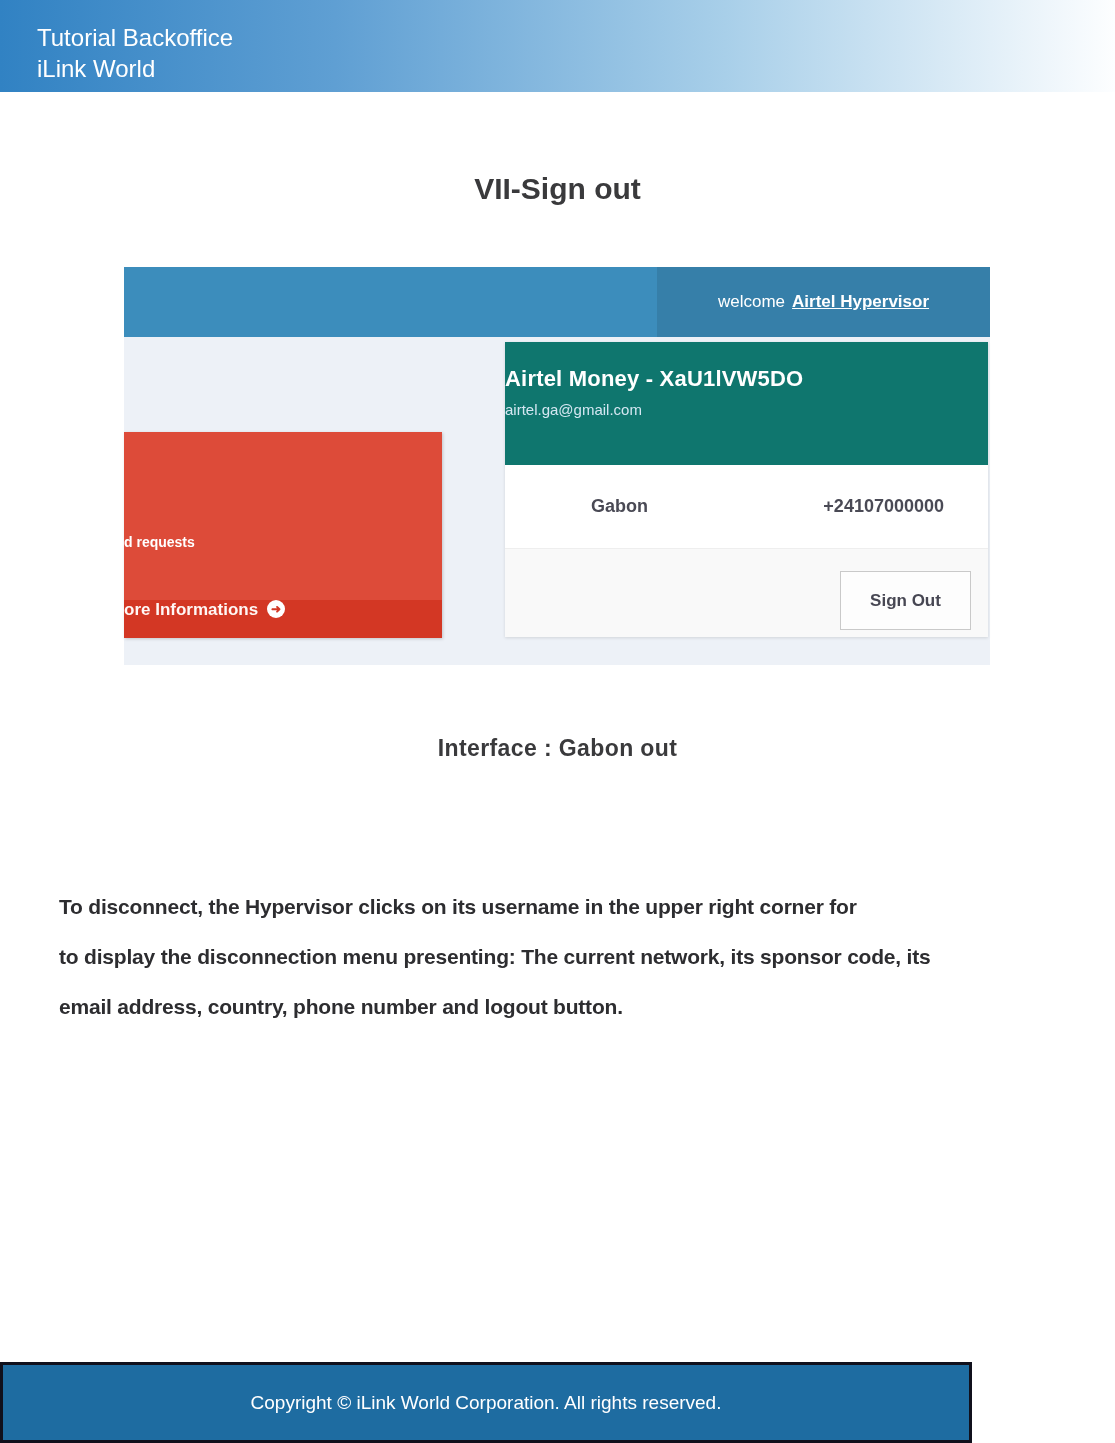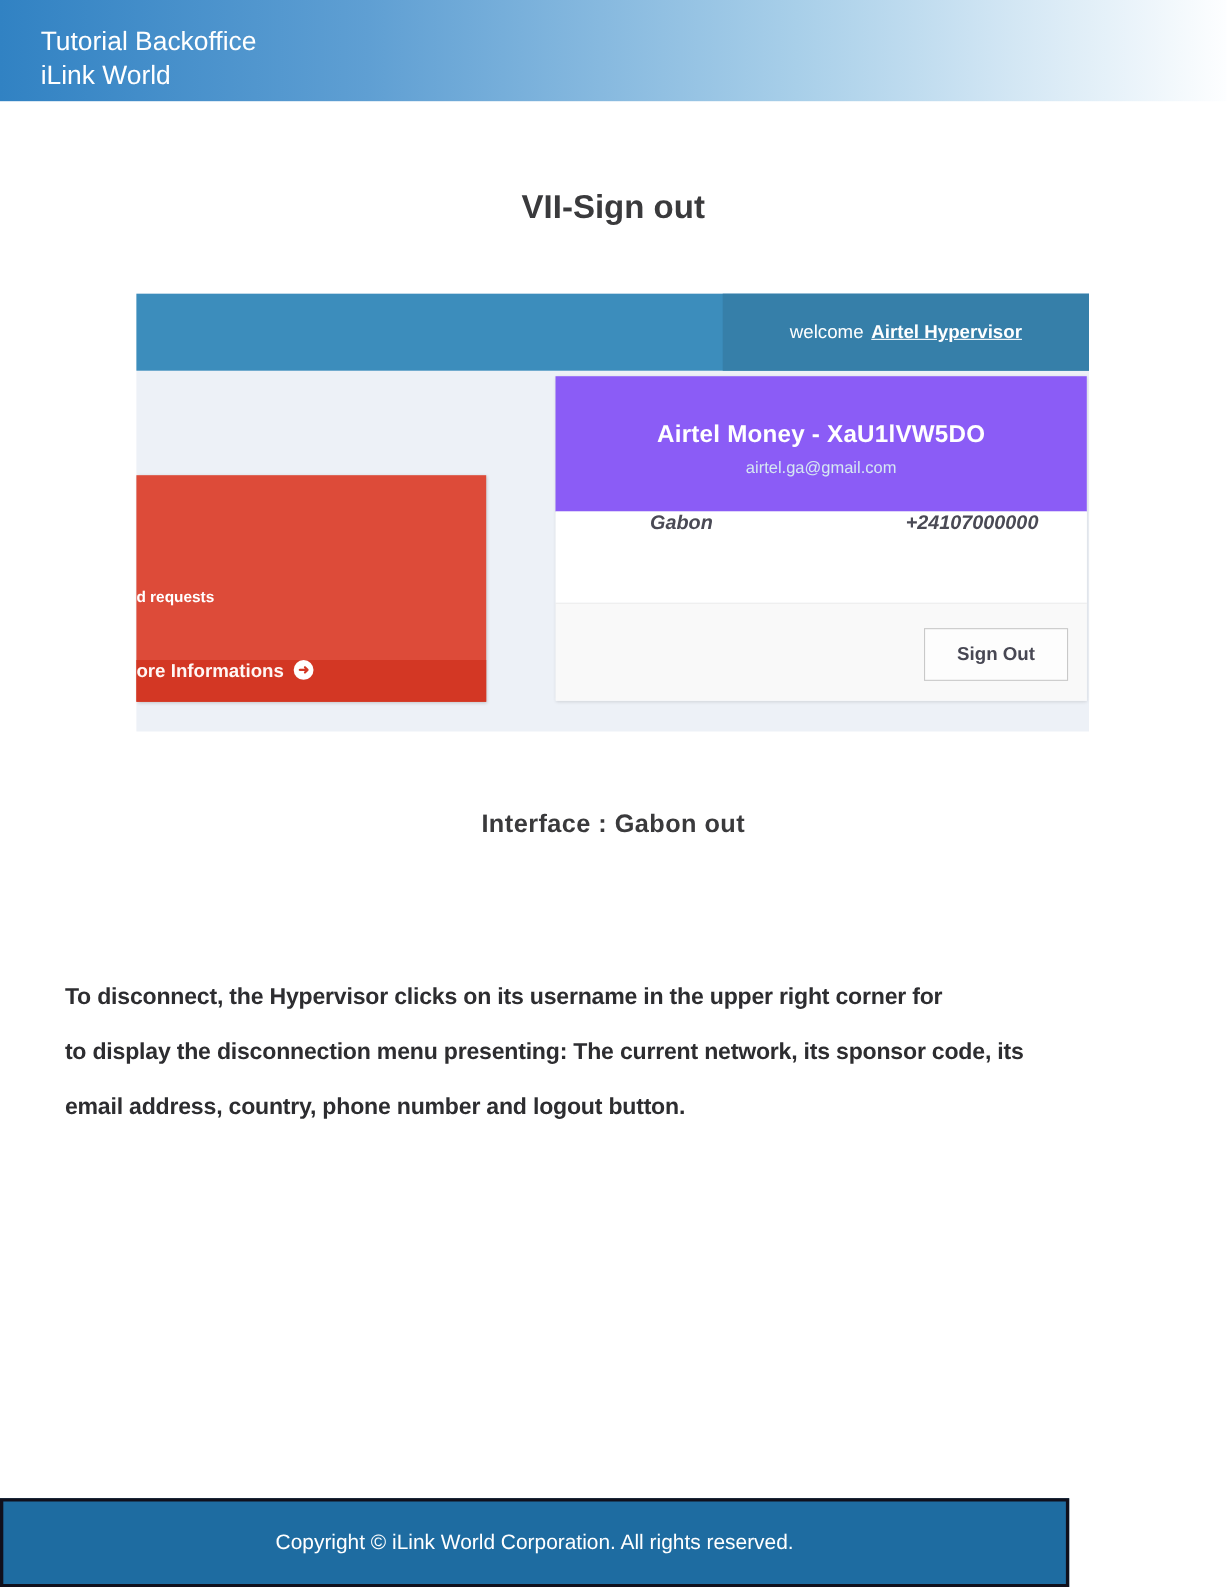--- a/index.html
+++ b/index.html
@@ -42,37 +42,37 @@
     display:flex; align-items:center; justify-content:center; gap:7px;
     font-size:17px; cursor:pointer;
   }
   .user-toggle .uname { font-weight:700;text-decoration:underline; }
 
   .panel {
     position:absolute; left:381px; top:75px; width:483px; height:295px;
     box-shadow:0 1px 3px rgba(0,0,0,0.12);
   }
   .panel-header {
-    height:123px; background:#8b5cf6; color:#ffffff;
-    text-align:center; padding-top:40px;
+    height:123px; background:#0f766e; color:#ffffff;
+    text-align:left; padding-top:24px;
   }
   .panel-header .net { font-size:22px; font-weight:700; letter-spacing:0.2px; }
   .panel-header .mail { font-size:15px; color:#d5e7f2; margin-top:9px; }
   .panel-body {
     height:83px; background:#ffffff;
-    display:flex; justify-content:space-between;
+    display:flex; align-items:center; justify-content:space-between;
     padding:0 44px 0 86px;
-    color:#4a4a55; font-size:18px; font-weight:600;font-style:italic;
+    color:#4a4a55; font-size:18px; font-weight:600;
   }
   .panel-foot {
     height:89px; background:#f9f9f9; position:relative;
     border-top:1px solid #eeeeee;
   }
   .signout-btn {
-    position:absolute; right:17px; top:22px; width:131px; height:48px;
+    position:absolute; right:17px; top:22px; width:131px; height:59px;
     background:#fdfdfd; border:1px solid #c9c9c9;
     color:#474753; font-size:17px; font-weight:600;
     display:flex; align-items:center; justify-content:center;
     cursor:pointer;
   }
 
   .red-box {
     position:absolute; left:0; top:165px; width:318px; height:206px;
     background:#dd4b39; box-shadow:1px 1px 3px rgba(0,0,0,0.18);
   }

